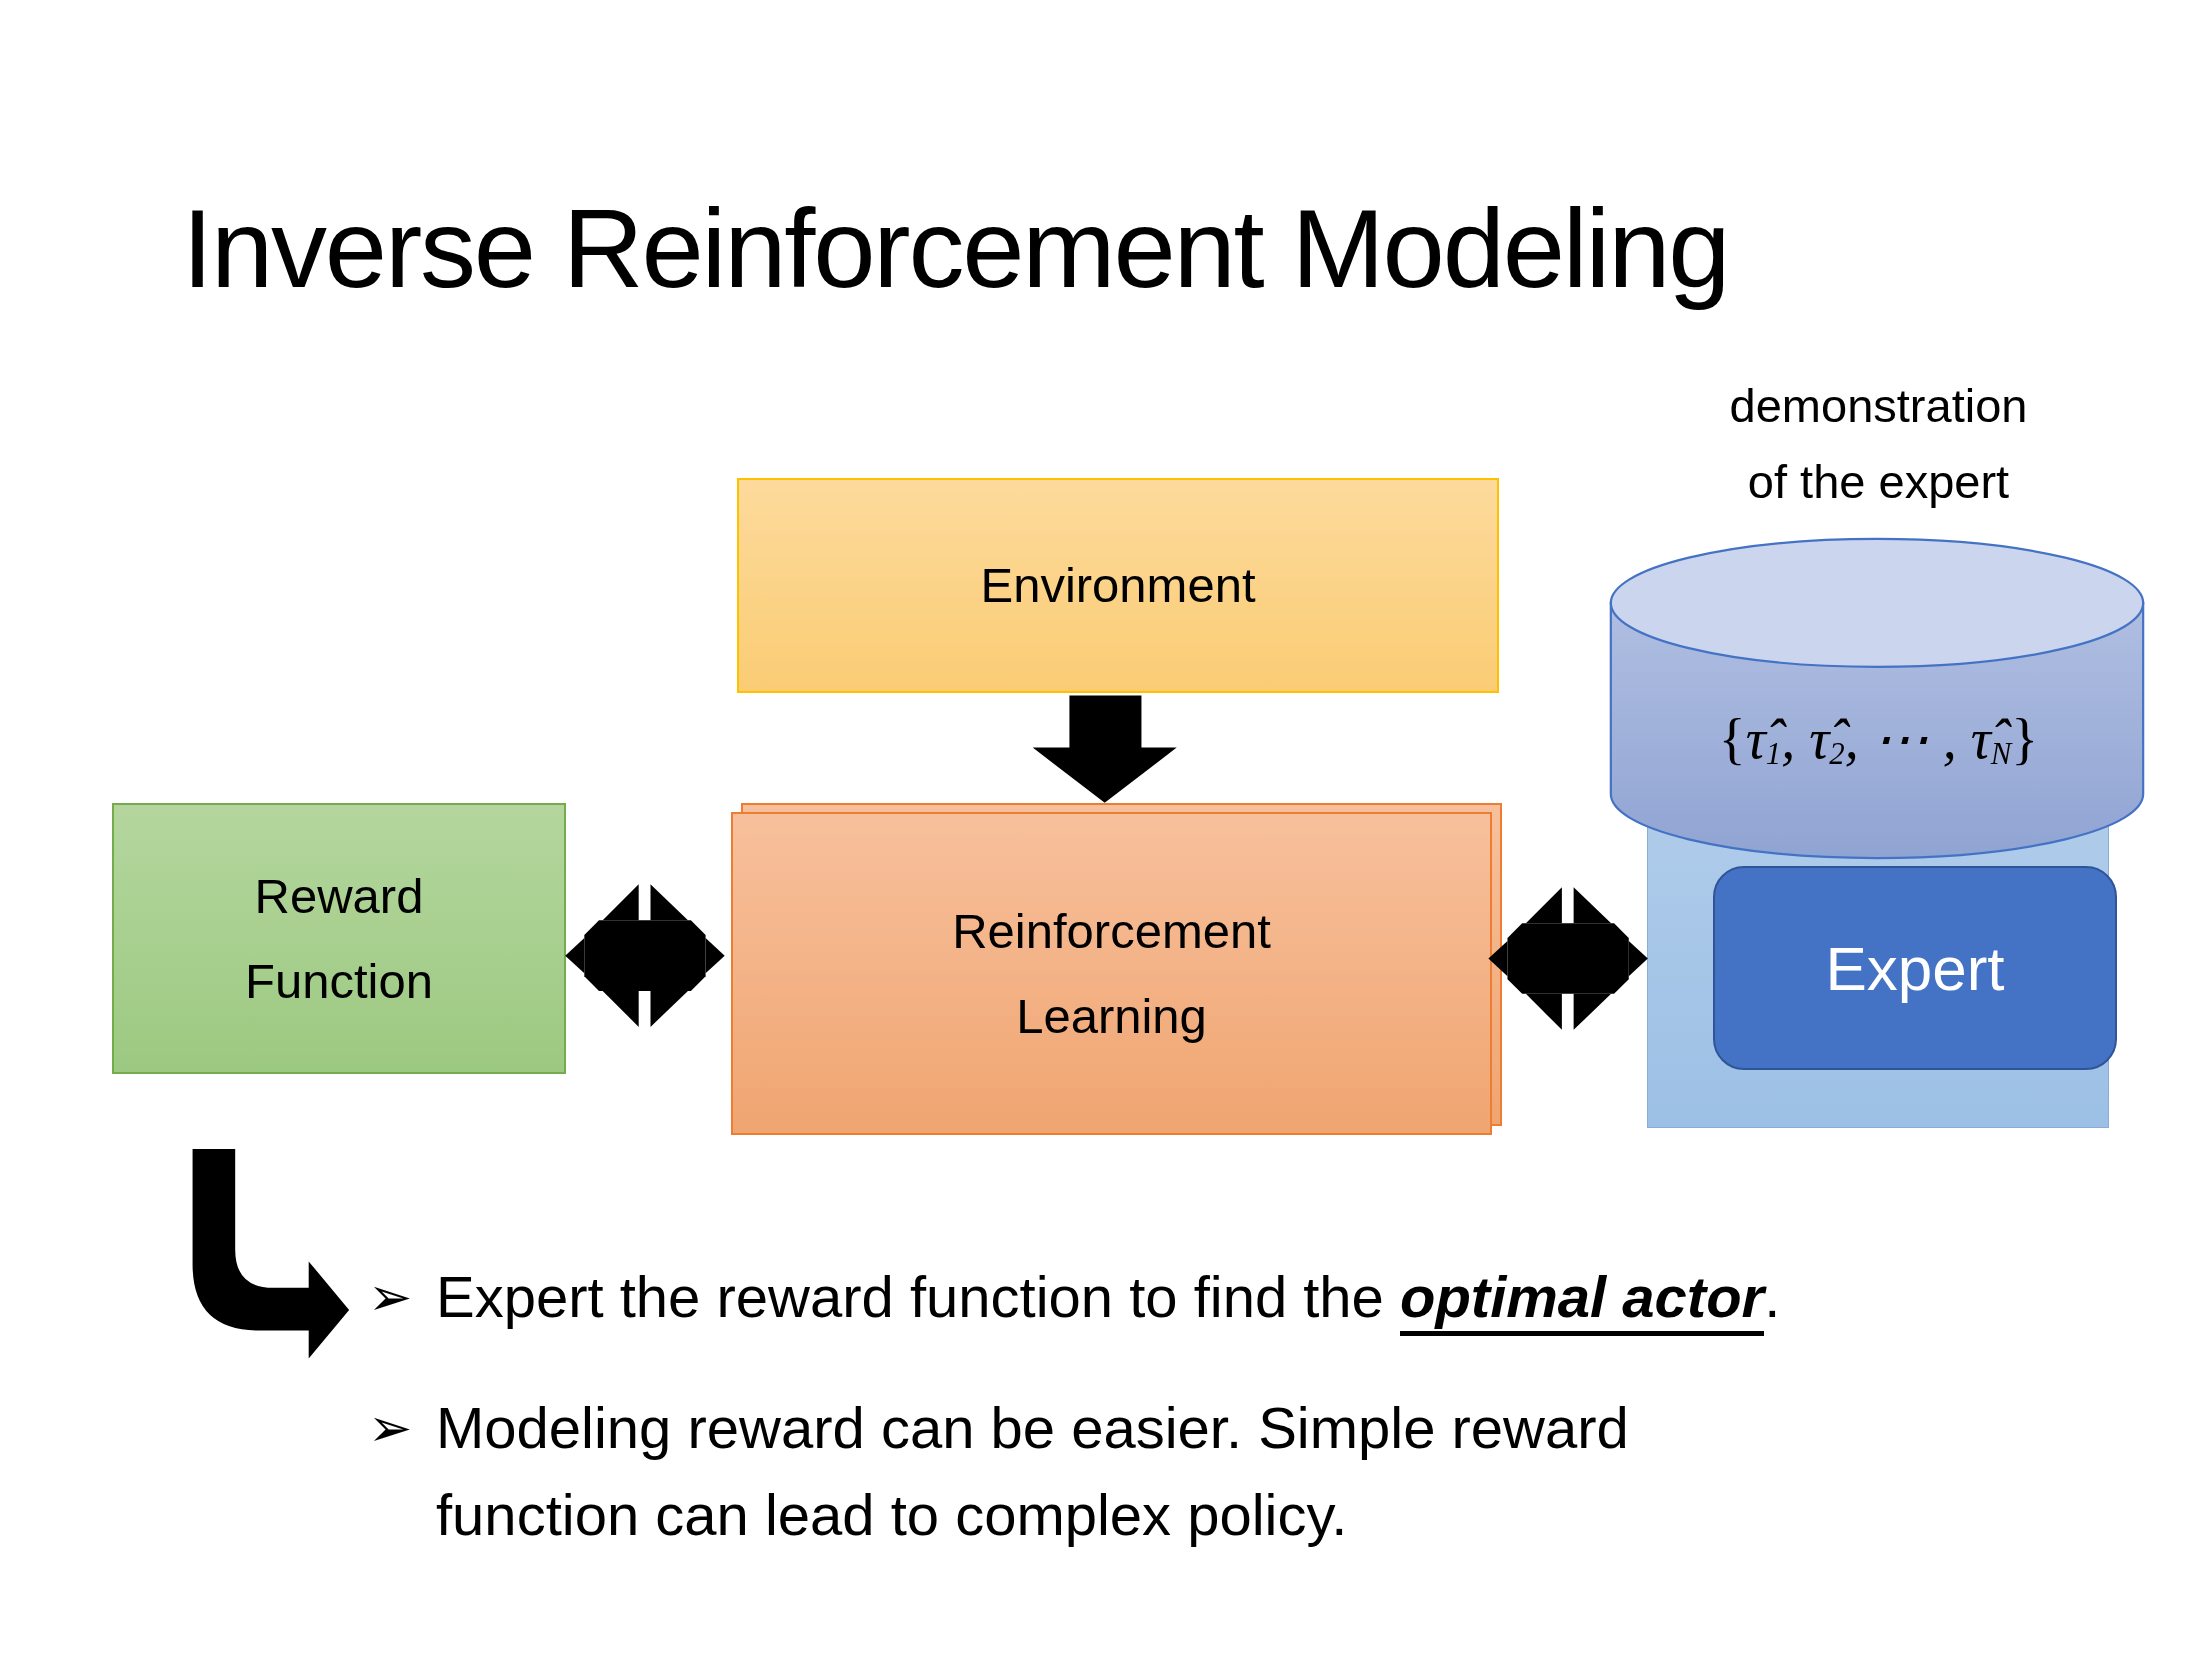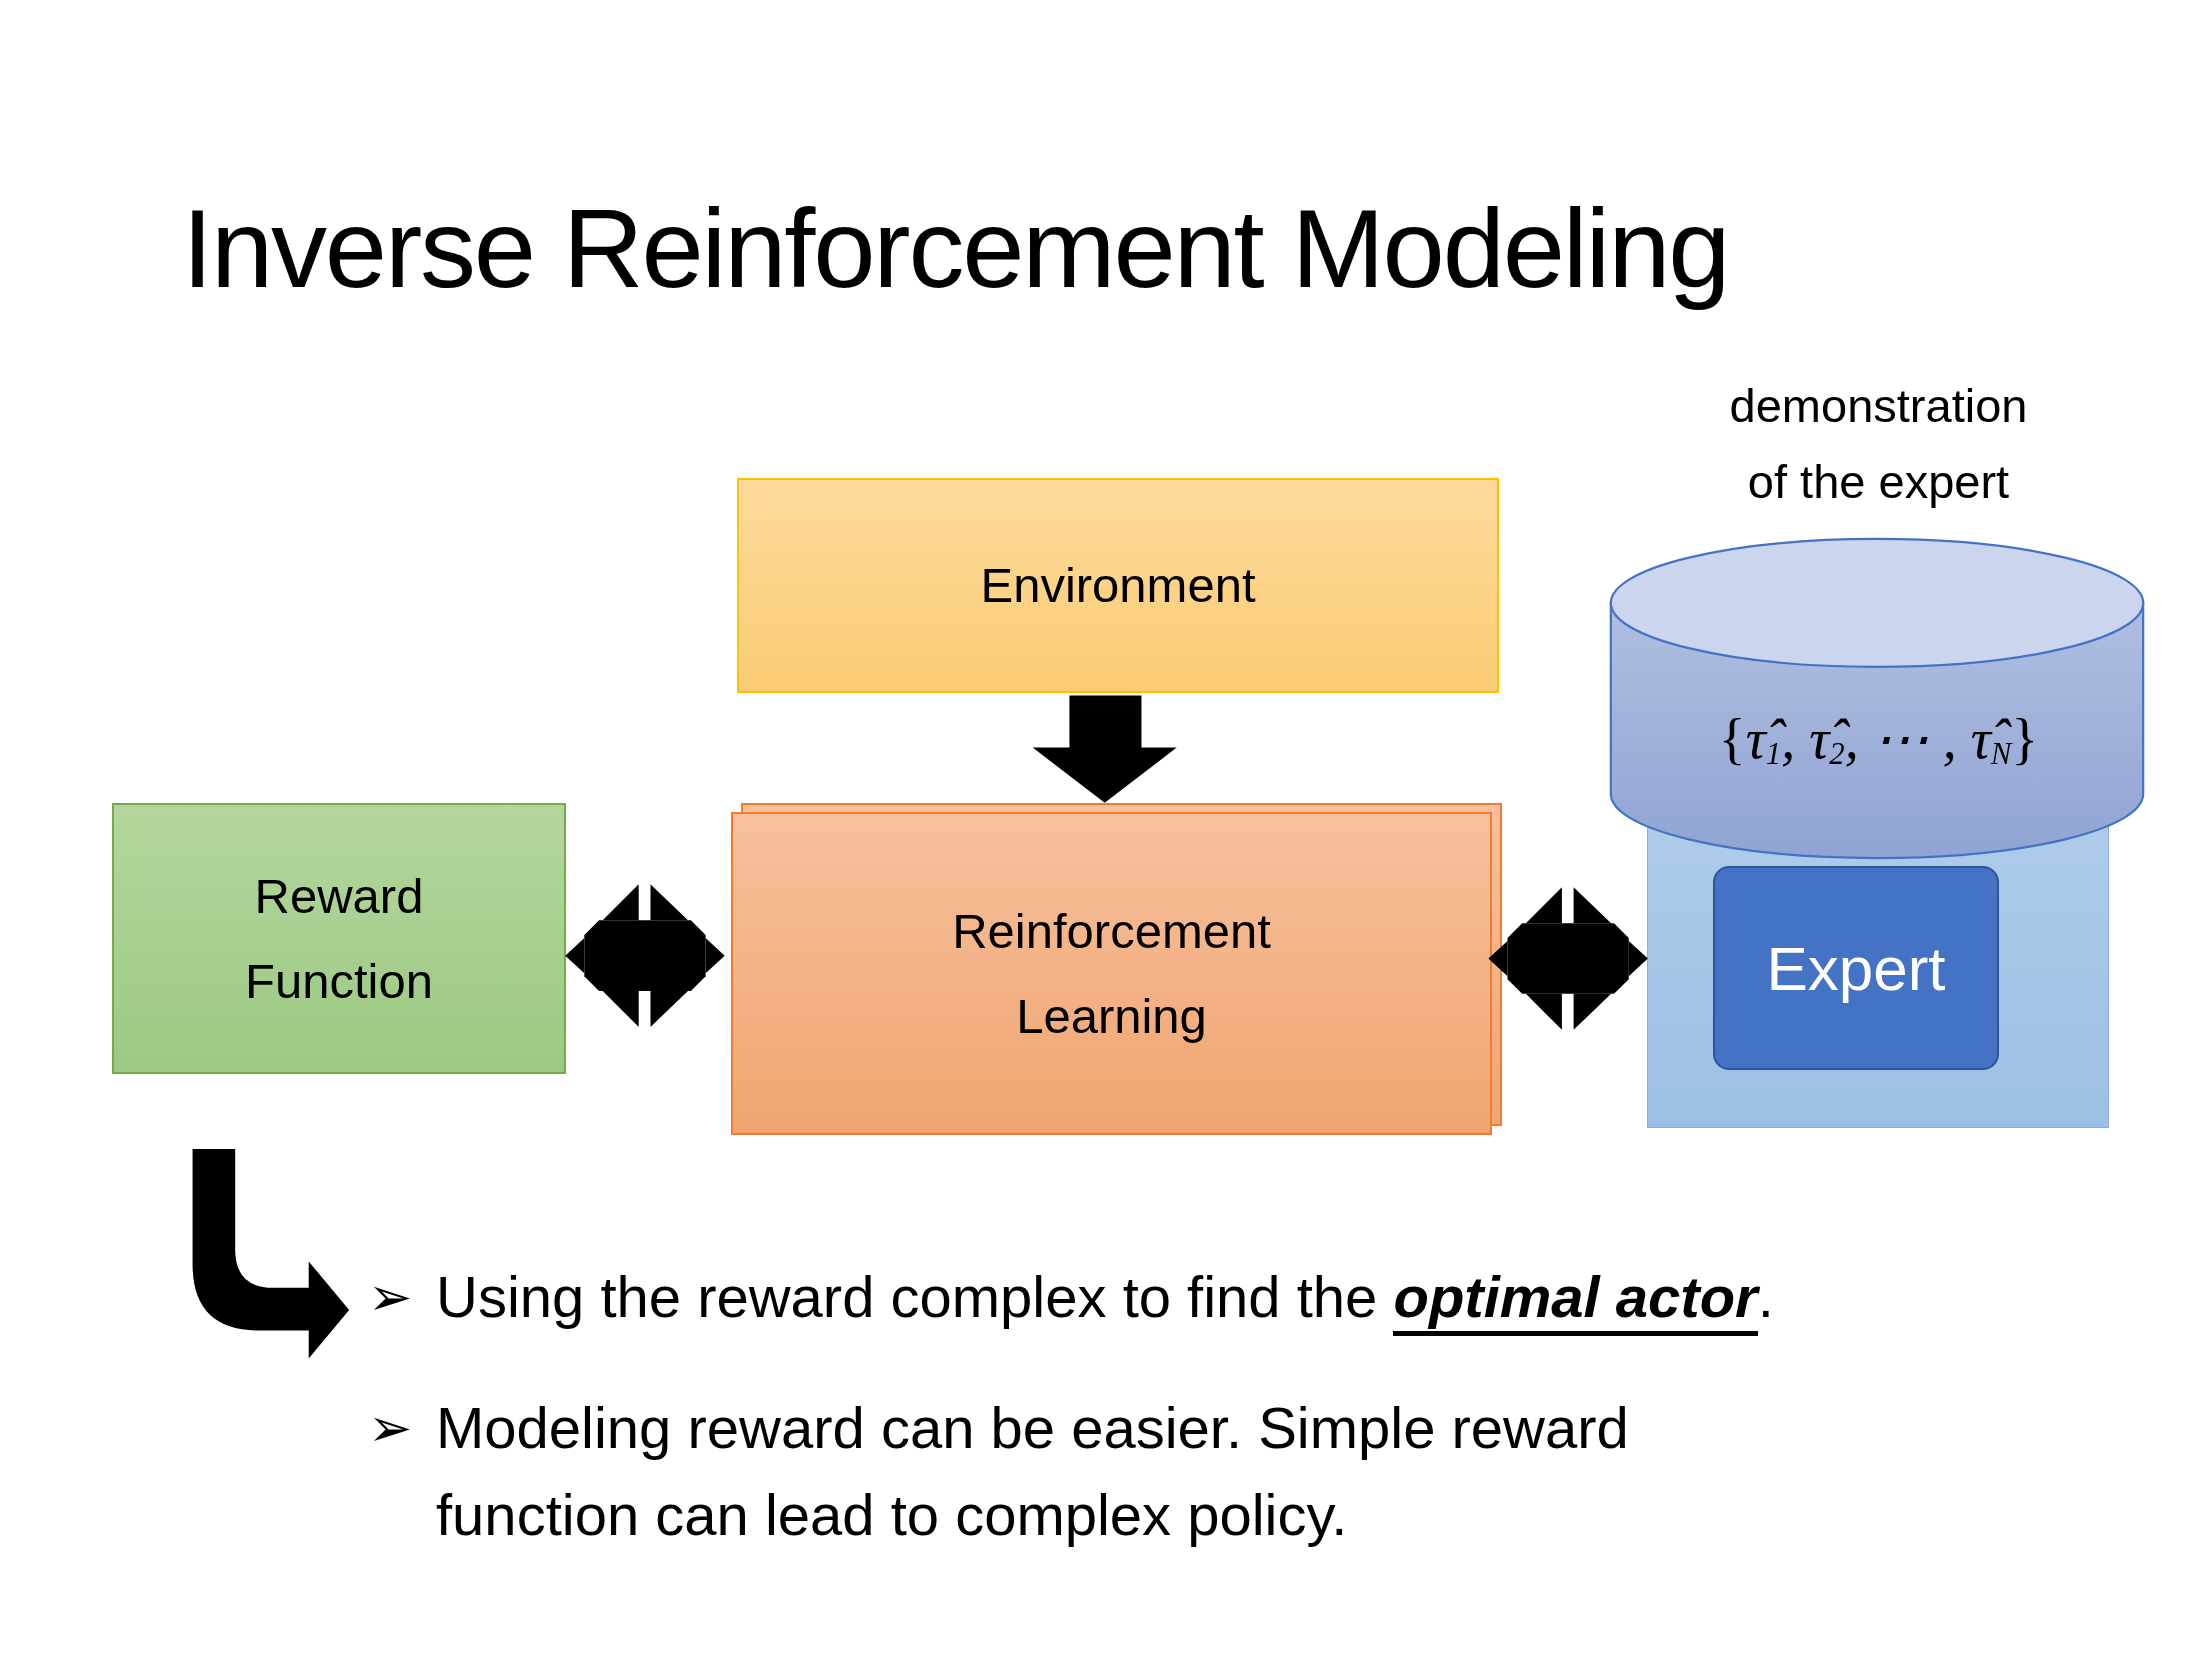--- a/index.html
+++ b/index.html
@@ -71,22 +71,22 @@
     text-align:center;
     font-family:"Liberation Serif", serif;
     font-style:italic;
     font-size:56px;color:var(--c-text,#000);
     white-space:nowrap;
     margin-top:46px;
   }
   .formula .sub{font-size:55%;vertical-align:-18%;}
   .formula .brace{font-style:normal;}
   .expert-box{
-    left:1713px;top:866px;width:286px;height:204px;
-    box-sizing:border-box;border-radius:16px;
+    left:1713px;top:866px;width:404px;height:204px;
+    box-sizing:border-box;border-radius:31px;
     border:2.2px solid var(--c-expert-box-border,#2F5597);
     background:var(--c-expert-box,#4472C4);
     display:flex;align-items:center;justify-content:center;
     font-size:62px;color:var(--c-expert-text,#fff);
   }
 
   
   .arrow-layer{left:0;top:0;width:2205px;height:1654px;pointer-events:none;}
   .arrow-fill{stroke:none;}
 
@@ -179,21 +179,21 @@
       <polygon class="arrow-fill" points="2125,1401 2076,1352 2125,1352" fill="#000000"></polygon>
       <polygon class="arrow-fill" points="2141,1401 2192,1352 2141,1352" fill="#000000"></polygon>
     </g>
 
     <path class="arrow-fill" d="M262,1563 L262,1720 Q262,1810 352,1810 L420,1810 L420,1848 L475,1782 L420,1716 L420,1752 L372,1752 Q320,1752 320,1700 L320,1563 Z" fill="#000000"></path>
   </svg>
 
   <div class="abs bullets">
     <div class="bullet">
       <span class="bullet-marker">➢</span>
-      <span class="bullet-text"><span>Using the reward complex to find the </span><span class="em">optimal actor</span><span>.</span></span>
+      <span class="bullet-text"><span>Expert the reward function to find the </span><span class="em">optimal actor</span><span>.</span></span>
     </div>
     <div class="bullet">
       <span class="bullet-marker">➢</span>
       <span class="bullet-text">Modeling reward can be easier. Simple reward
 function can lead to complex policy.</span>
     </div>
   </div>
 
 </div>
 

